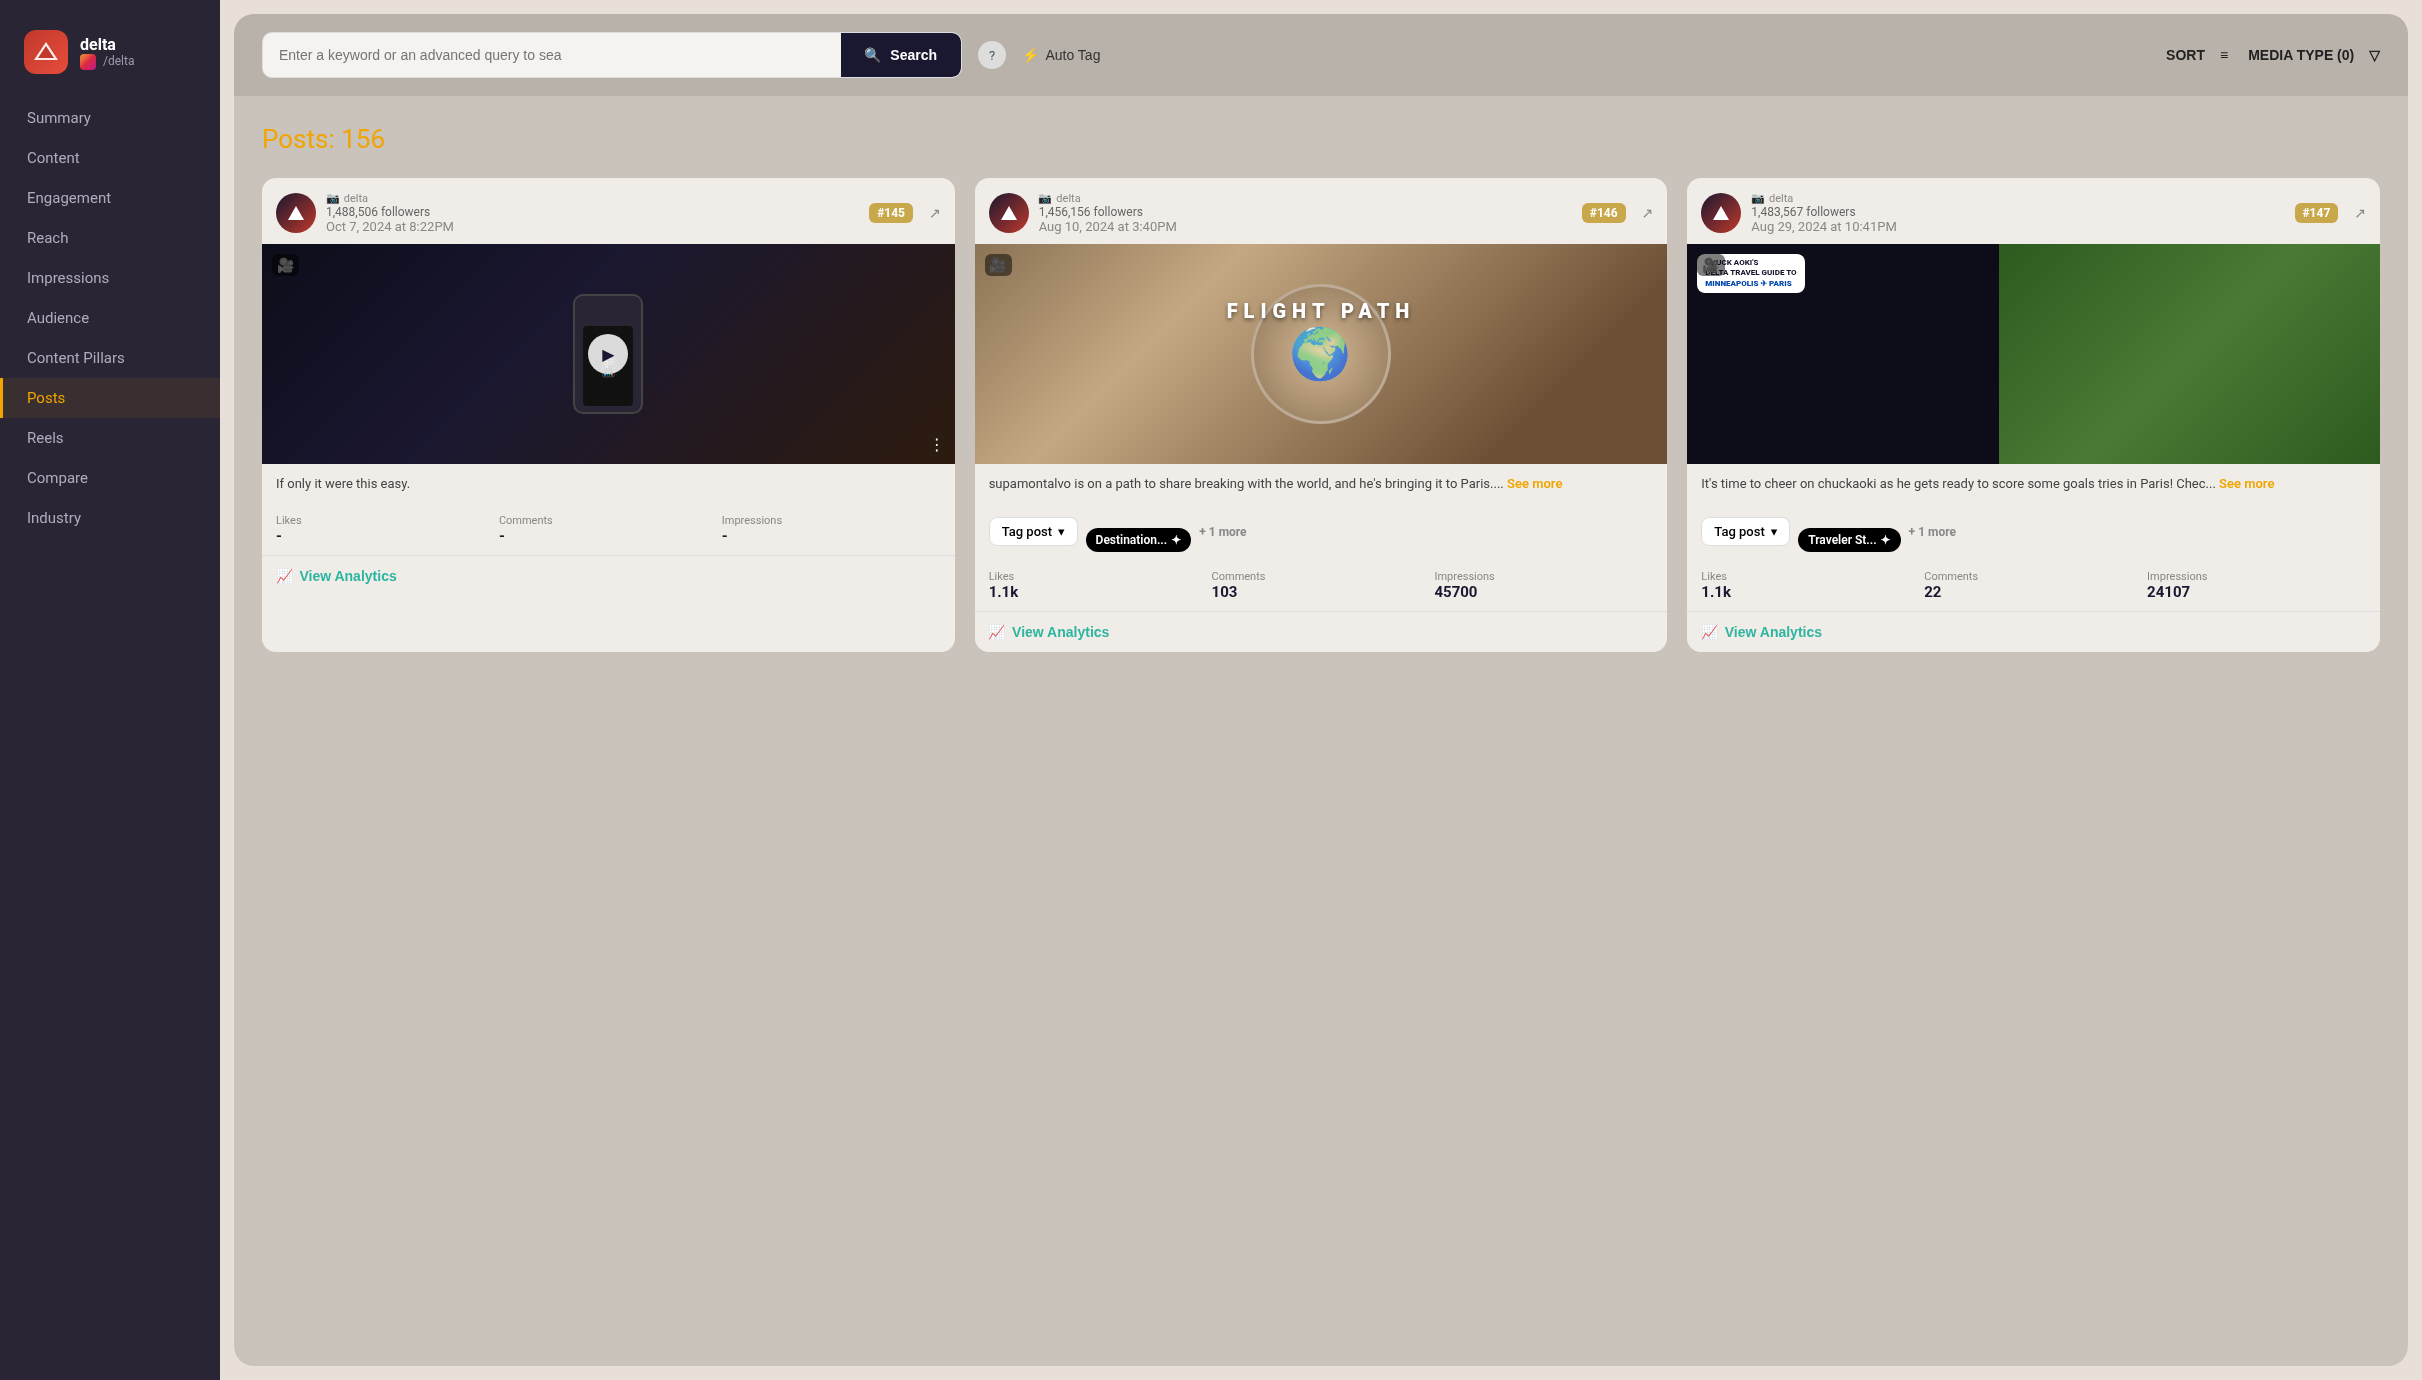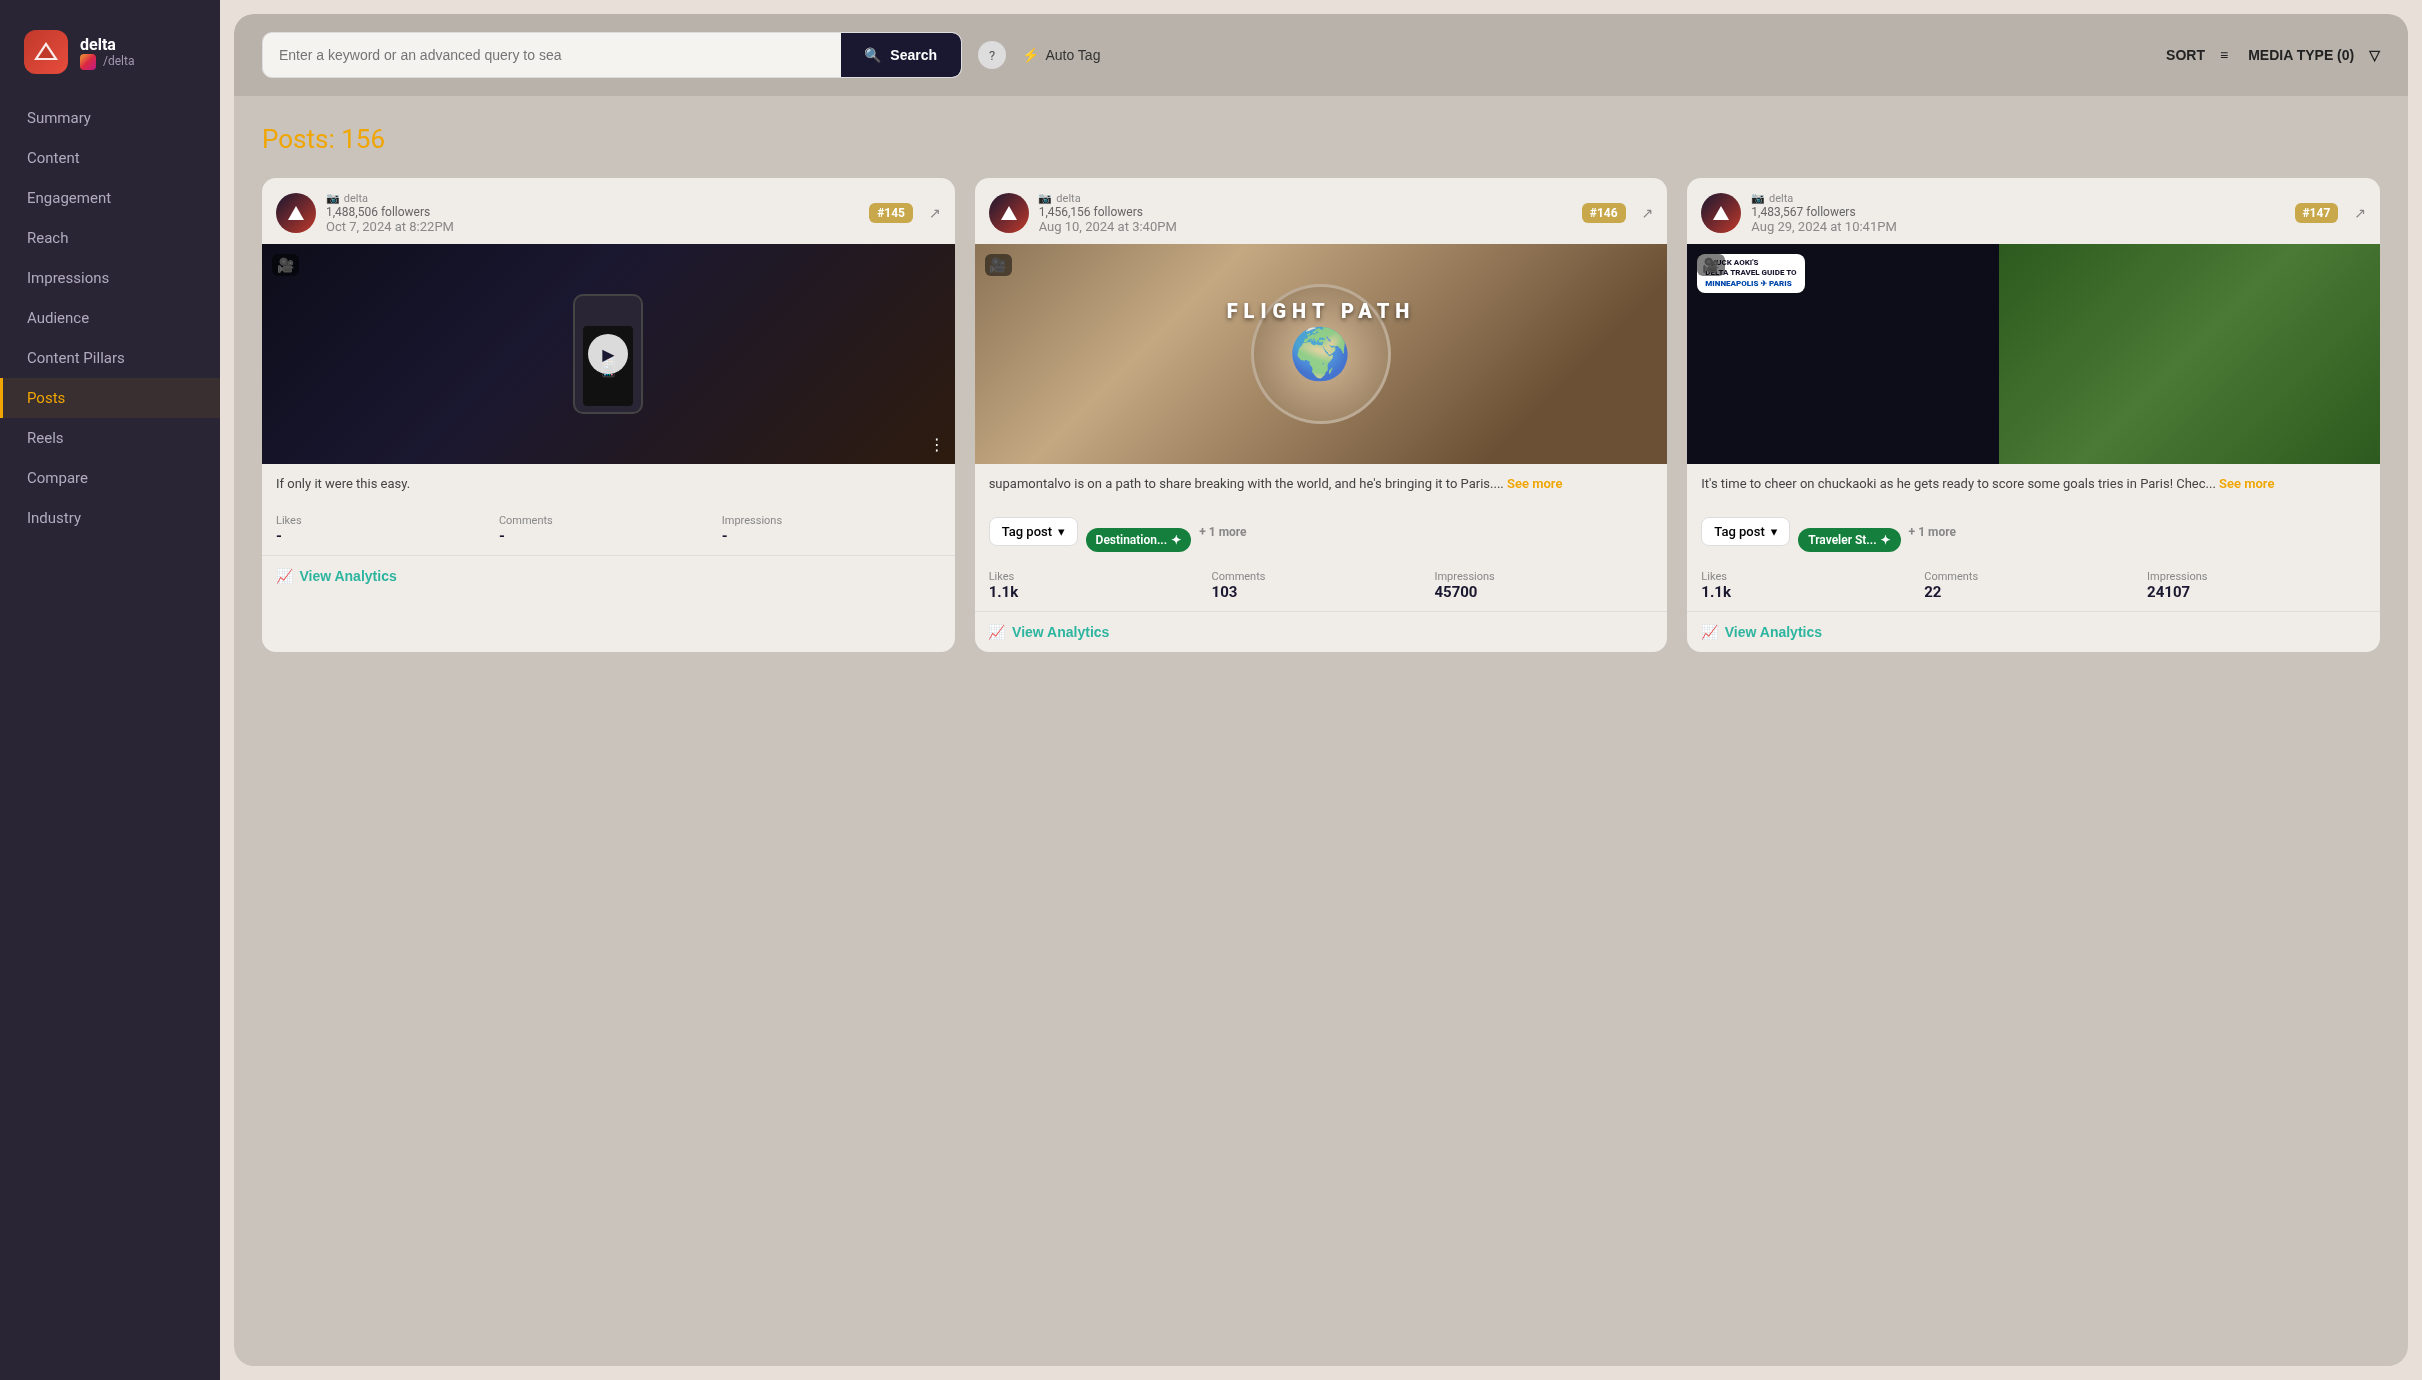--- a/index.html
+++ b/index.html
@@ -261,21 +261,21 @@
       display: flex; align-items: center; gap: 6px;
       background: white;
       border: 1px solid #ddd;
       border-radius: 8px;
       padding: 6px 12px;
       font-size: 13px;
       font-weight: 500;
       cursor: pointer;
     }
     .tag-badge {
-      background: #15803d;
+      background: #000000;
       color: white;
       font-size: 12px;
       font-weight: 600;
       padding: 5px 10px;
       border-radius: 20px;
       display: flex;
       align-items: center;
       gap: 4px;
       margin-top: 16px;
     }

